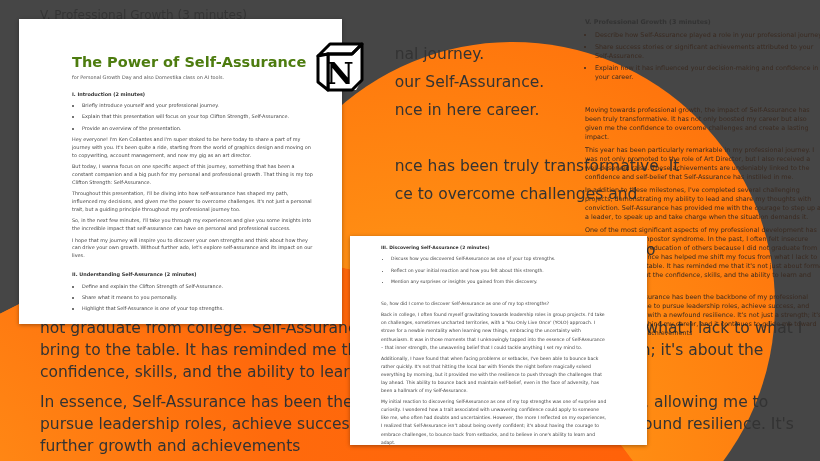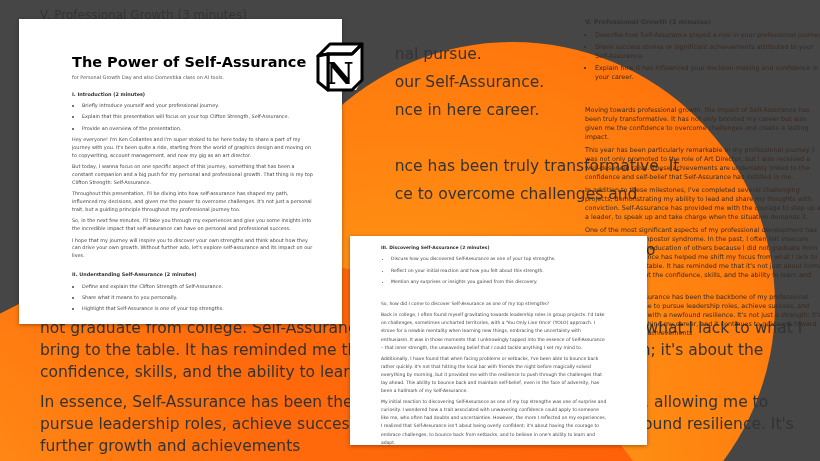--- a/index.html
+++ b/index.html
@@ -29,21 +29,21 @@
   }
   .bg-small p { margin: 0 0 4px 0; }
   .bg-small ul { margin: 0 0 4px 0; padding-left: 10px; }
   .bg-small li { margin-bottom: 3px; }
   .card {
     position: absolute; background: #fff; box-shadow: 0 1px 4px rgba(0,0,0,0.35);
     color: #444; font-family: "DejaVu Sans", sans-serif;
   }
   .card1 { left: 19px; top: 19px; width: 323px; height: 305px; overflow: hidden; }
   .card1 .inner { padding: 34px 27px 0 53px; font-size: 4.9px; line-height: 7.8px; }
-  .card1 h1 { font-size: 14.5px; line-height: 18px; margin: 0 0 3px 0; color: #000000; font-weight: bold; }
+  .card1 h1 { font-size: 14.5px; line-height: 18px; margin: 0 0 3px 0; color: #4d7c0f; font-weight: bold; }
   .card1 p { margin: 0 0 3.6px 0; }
   .card2 { left: 350px; top: 236px; width: 297px; height: 209px; overflow: hidden; }
   .card2 .inner { padding: 8px 40px 0 31px; font-size: 4.5px; line-height: 8.1px; }
   .card2 p { margin: 0 0 3px 0; }
   .section { font-weight: bold; color: #333; margin: 6px 0 3px 0; }
   .card ul { margin: 0 0 4px 0; padding-left: 10px; }
   .card li { margin-bottom: 3.4px; }
   .subtitle { color: #555; margin-bottom: 9px !important; }
   .notion {
     position: absolute; left: 316px; top: 42px; width: 48px; height: 52px;
@@ -51,21 +51,21 @@
 </style>
 </head>
 <body>
 
 <div class="circle circle-right"></div>
 <div class="circle circle-left"></div>
 
 <div class="bg-text bg-big">
   <div style="height:21px;font-size:12px;opacity:.9">V. Professional Growth (3 minutes)</div>
   <div style="height:18px"></div>
-  <div style="height:28px;white-space:pre">                                                                        nal pursue.</div>
+  <div style="height:28px;white-space:pre">                                                                        nal journey.</div>
   <div style="height:28px;white-space:pre">                                                                        our Self-Assurance.</div>
   <div style="height:28px;white-space:pre">                                                                        nce in here career.</div>
   <div style="height:28px"></div>
   <div style="height:28px;white-space:pre">                                                                        nce has been truly transformative. It</div>
   <div style="height:28px;white-space:pre">                                                                        ce to overcome challenges and</div>
   <div style="height:28px"></div>
   <div style="height:28px;white-space:pre">                                                                        urney. I was not only promoted to</div>
   <div style="height:50px"></div>
   <div style="height:22px">not graduate from college. Self-Assurance has helped me shift my focus from what I lack to what I</div>
   <div style="height:22px">bring to the table. It has reminded me that it's not just about formal education; it's about the</div>

